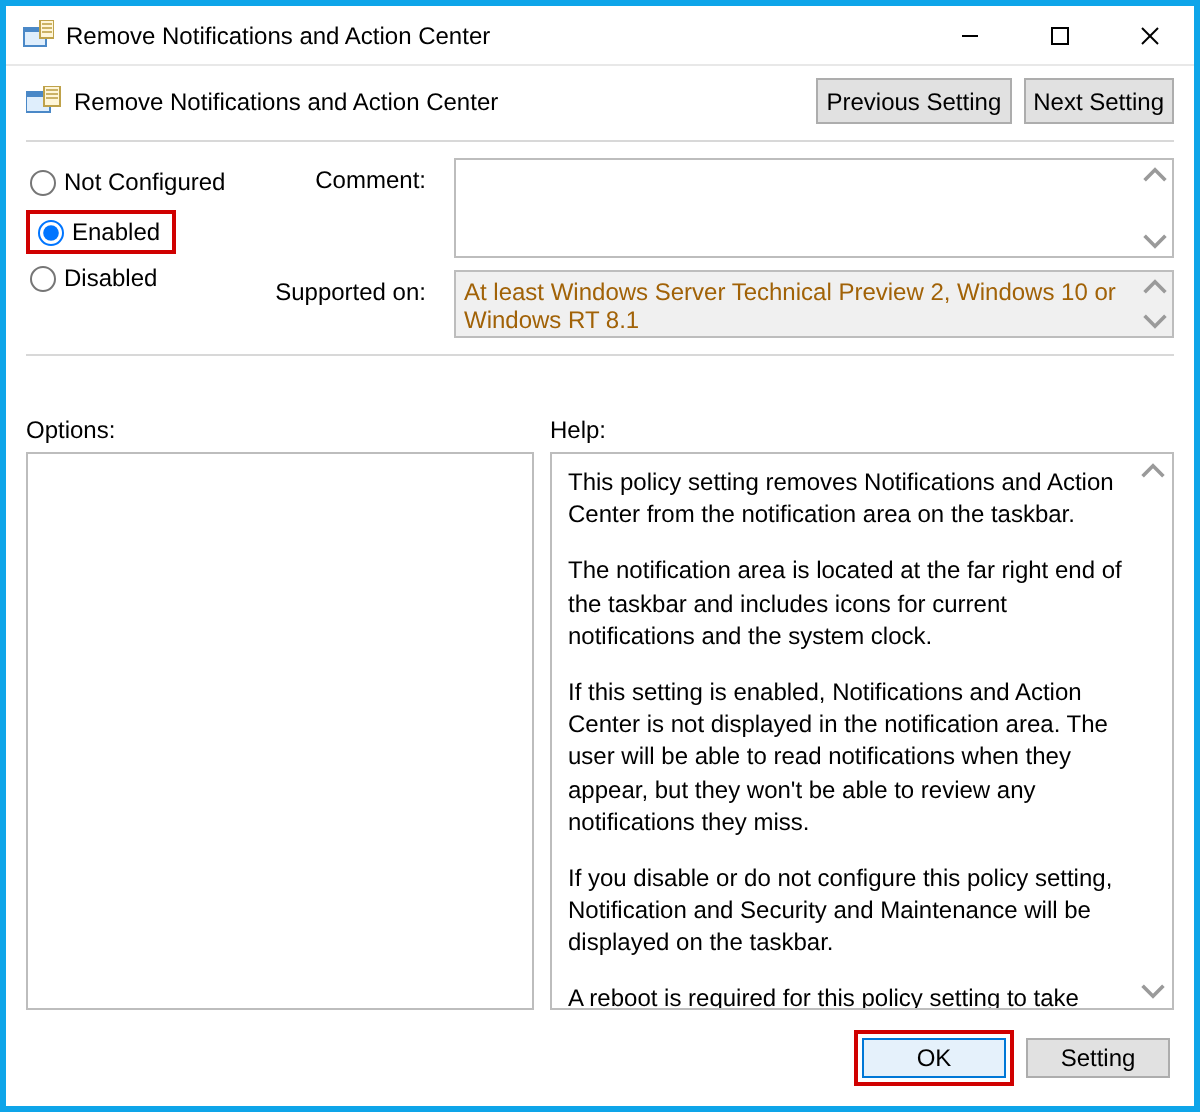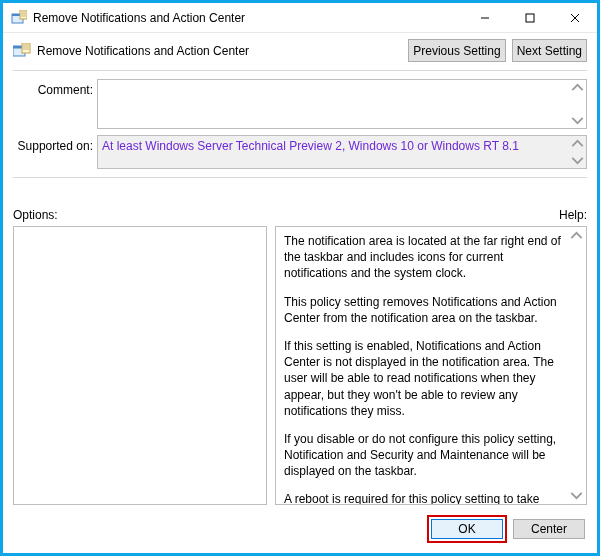--- a/index.html
+++ b/index.html
@@ -102,21 +102,21 @@
   }
   .field-col {
     flex: 1;
     display: flex;
     flex-direction: column;
     gap: 6px;
   }
   .field-row {
     display: flex;
     align-items: flex-start;
-    gap: 4px;
+    gap: 14px;
   }
   .field-label {
     width: 80px;
     text-align: right;
     padding-top: 4px;
     font-size: 12px;
   }
   .textarea-box {
     flex: 1;
     border: 1px solid #bdbdbd;
@@ -129,21 +129,21 @@
     overflow: hidden;
   }
   .supported-box {
     flex: 1;
     border: 1px solid #bdbdbd;
     height: 34px;
     background: #f0f0f0;
     position: relative;
     font-size: 12px;
     padding: 3px 18px 3px 4px;
-    color: #6d28d9;
+    color: #a16207;
     overflow: hidden;
   }
   .sb-arrow {
     position: absolute;
     right: 2px;
     width: 13px;
     height: 13px;
     display: flex;
     align-items: center;
     justify-content: center;
@@ -157,21 +157,21 @@
     gap: 8px;
     flex: 1;
     min-height: 0;
   }
   .col {
     display: flex;
     flex-direction: column;
     min-height: 0;
   }
   .col-options { width: 254px; }
-  .col-help { flex: 1; align-items: flex-end; }
+  .col-help { flex: 1; }
   .col-label {
     font-size: 12px;
     margin-bottom: 4px;
     margin-top: 24px;
   }
   .panel-box {
     flex: 1;
     border: 1px solid #bdbdbd;
     background: #fff;
     padding: 6px 8px;
@@ -258,20 +258,36 @@
       </svg>
     </span>
     <span class="header-title">Remove Notifications and Action Center</span>
     <button class="nav-btn">Previous Setting</button>
     <button class="nav-btn">Next Setting</button>
   </div>
 
   <div class="divider"></div>
 
   <div class="top-section">
+    <div class="radio-col">
+      <div class="radio-row">
+        <input type="radio" name="state" style="">
+        <label>Not Configured</label>
+      </div>
+      <div class="highlight-red">
+        <div class="radio-row" style="margin-bottom:0">
+          <input type="radio" name="state" checked="" style="">
+          <label>Enabled</label>
+        </div>
+      </div>
+      <div class="radio-row">
+        <input type="radio" name="state" style="">
+        <label>Disabled</label>
+      </div>
+    </div>
 
     <div class="field-col">
       <div class="field-row">
         <div class="field-label">Comment:</div>
         <div class="textarea-box">
           <span></span>
           <span class="sb-arrow sb-up">
               <svg viewBox="0 0 10 10">
                 <path d="M1 7 L5 3 L9 7" fill="none" stroke="currentColor" stroke-width="1.4"></path>
               </svg>
@@ -305,22 +321,22 @@
   <div class="divider" style="margin-top:4px"></div>
 
   <div class="mid-section">
     <div class="col col-options">
       <div class="col-label">Options:</div>
       <div class="panel-box"></div>
     </div>
     <div class="col col-help">
       <div class="col-label">Help:</div>
       <div class="panel-box help-box">
+        <p>This policy setting removes Notifications and Action Center from the notification area on the taskbar.</p>
         <p>The notification area is located at the far right end of the taskbar and includes icons for current notifications and the system clock.</p>
-        <p>This policy setting removes Notifications and Action Center from the notification area on the taskbar.</p>
         <p>If this setting is enabled, Notifications and Action Center is not displayed in the notification area. The user will be able to read notifications when they appear, but they won't be able to review any notifications they miss.</p>
         <p>If you disable or do not configure this policy setting, Notification and Security and Maintenance will be displayed on the taskbar.</p>
         <p>A reboot is required for this policy setting to take effect.</p>
         <span class="sb-arrow sb-up" style="top:2px;right:3px">
             <svg viewBox="0 0 10 10">
               <path d="M1 7 L5 3 L9 7" fill="none" stroke="currentColor" stroke-width="1.4"></path>
             </svg>
           </span>
         <span class="sb-arrow sb-down" style="bottom:2px;right:3px">
             <svg viewBox="0 0 10 10">
@@ -328,16 +344,16 @@
             </svg>
           </span>
       </div>
     </div>
   </div>
 
   <div class="footer">
     <span class="ok-wrap">
       <button class="dlg-btn ok-btn">OK</button>
     </span>
-    <button class="dlg-btn">Center</button>
+    <button class="dlg-btn">Setting</button>
   </div>
 
 </div>
 
 </body></html>

